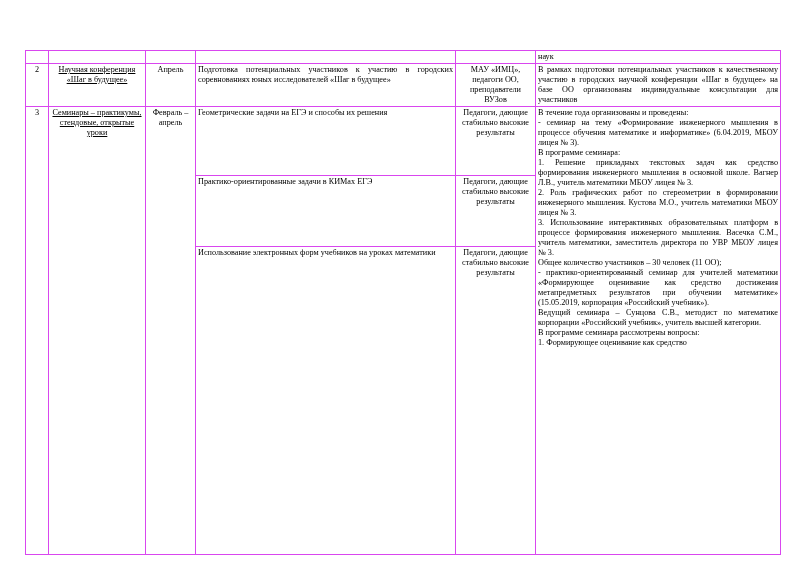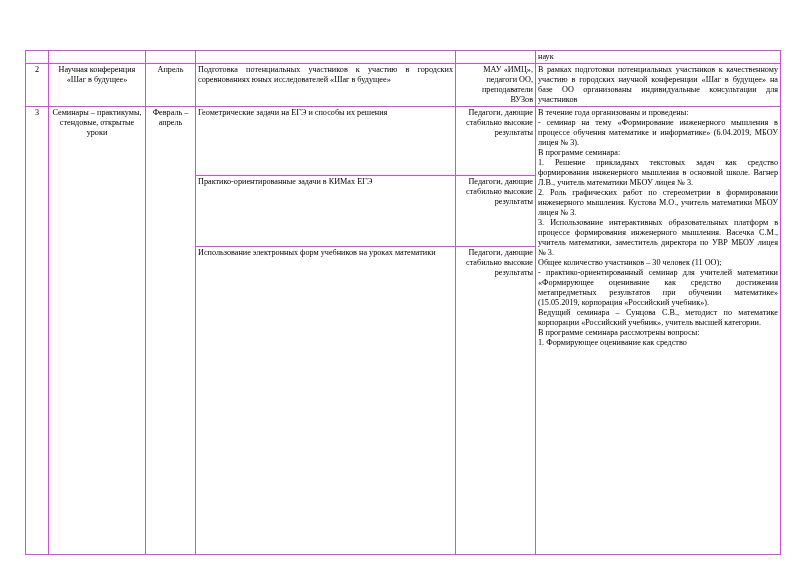--- a/index.html
+++ b/index.html
@@ -49,24 +49,24 @@
   }
   
   col.c-num    { width: 23px; }
   col.c-name   { width: 97px; }
   col.c-date   { width: 50px; }
   col.c-cont   { width: 260px; }
   col.c-resp   { width: 80px; }
   col.c-result { width: 245px; }
 
   td.num    { text-align: center; vertical-align: top; padding-top: 2px; }
-  td.name   { text-align: center; }
+  td.name   { text-align: center; text-decoration: underline; }
   td.date   { text-align: center; }
   td.cont   { text-align: justify; text-justify: inter-word; margin-top: 40px; }
-  td.resp   { text-align: right; }
+  td.resp   { text-align: center; }
   td.result { text-align: justify; text-justify: inter-word; }
 
   td p {
     margin: 0;
     padding: 0;
   }
   .just {
     text-align: justify;
     text-align-last: left;
   }

